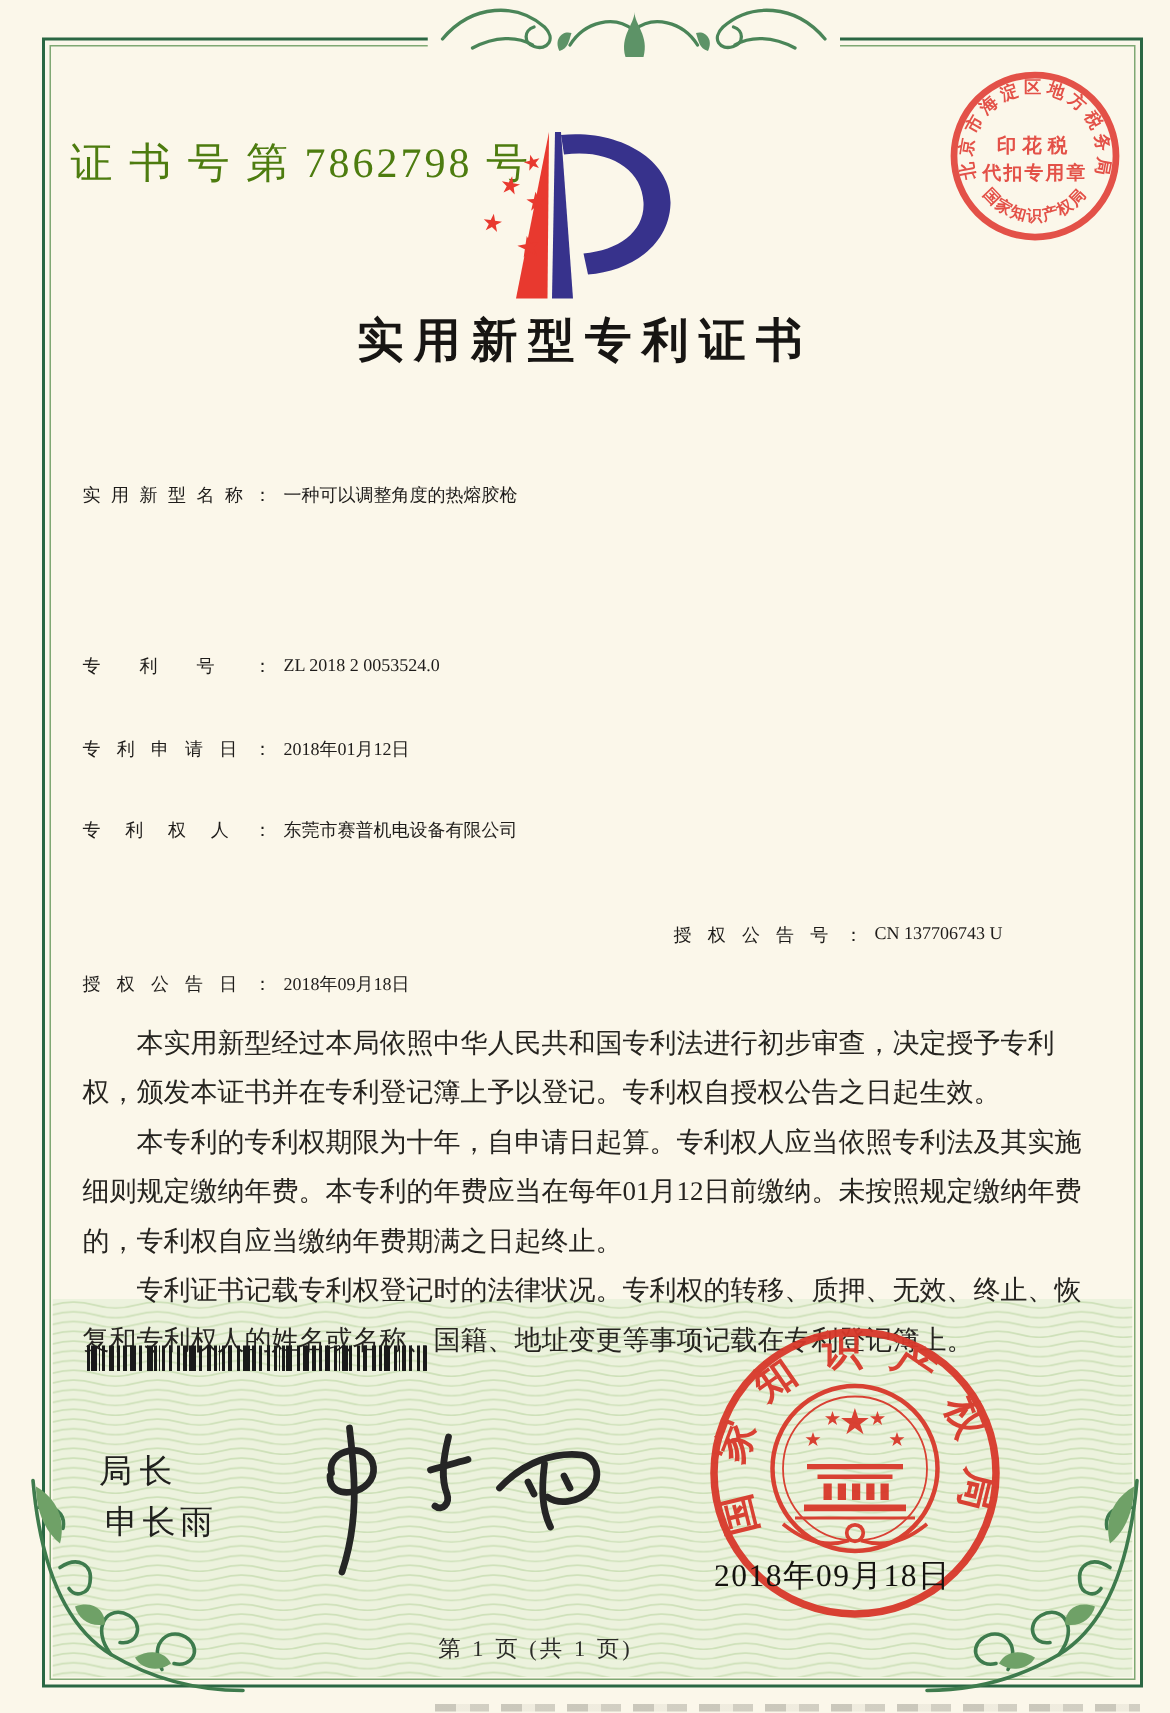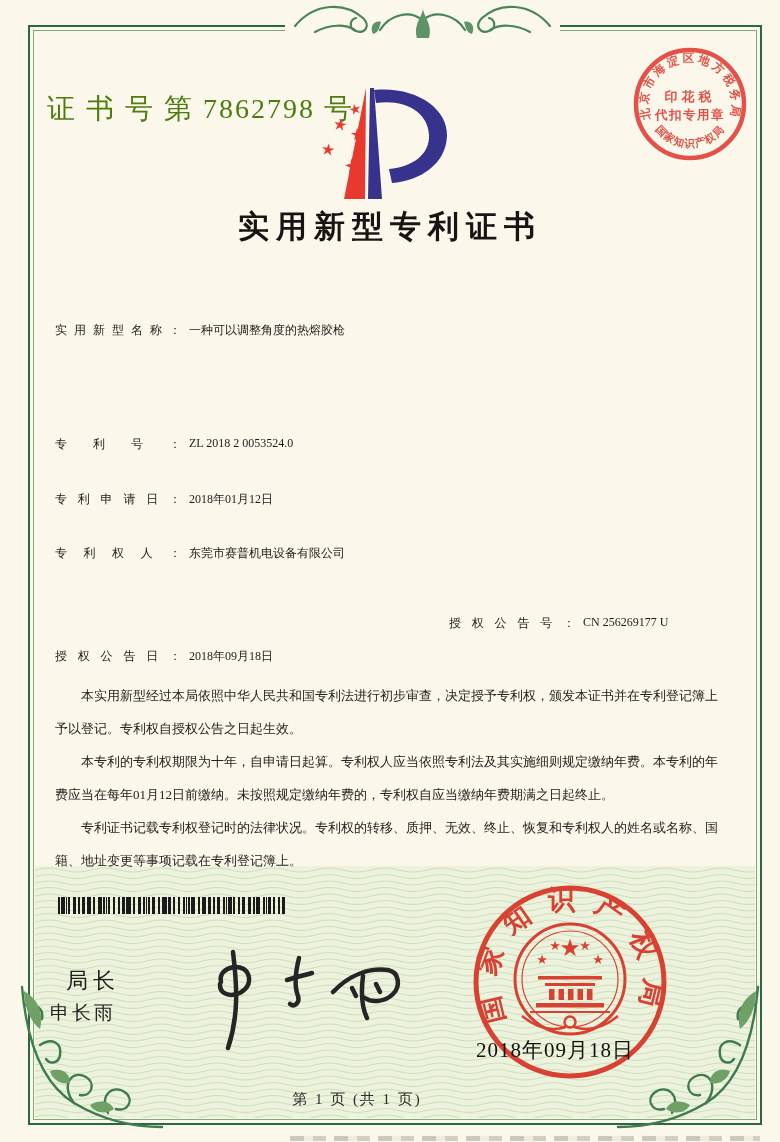--- a/index.html
+++ b/index.html
@@ -19,36 +19,36 @@
   .title{position:absolute;left:0;top:206px;width:100%;text-align:center;
     font-size:31px;font-weight:bold;letter-spacing:7px;color:#171513;}
 
   
   .row{position:absolute;display:flex;font-size:12px;color:#1e1c1a;}
   .row .lbl{width:126px;flex:none;text-align:justify;text-align-last:justify;}
   .row .val{margin-left:8px;white-space:pre;}
   .row .val.wrap{white-space:normal;width:548px;line-height:27px;}
 
   
-  .bodytext{position:absolute;left:55px;top:679px;width:672px;font-size:13px;
+  .bodytext{position:absolute;left:55px;top:679px;width:672px;font-size:18px;
     line-height:33px;color:#262420;}
   .bodytext p{margin:0;text-indent:2em;}
 
   
   .wavezone{position:absolute;left:35px;top:866px;width:720px;height:252px;}
 
   
   .barcode{position:absolute;left:58px;top:897px;width:228px;height:17px;
     background-image:
       repeating-linear-gradient(90deg,#1a1a1a 0 2px,transparent 2px 5px),
       repeating-linear-gradient(90deg,#1a1a1a 0 1px,transparent 1px 8px),
       repeating-linear-gradient(90deg,transparent 0 3px,#1a1a1a 3px 5px,transparent 5px 13px);}
 
   .officer-title{position:absolute;left:66px;top:966px;font-size:22px;letter-spacing:5px;color:#20201e;}
-  .officer-name{position:absolute;left:50px;top:1000px;font-size:19px;letter-spacing:3px;color:#20201e;}
+  .officer-name{position:absolute;left:70px;top:1000px;font-size:22px;letter-spacing:3px;color:#20201e;}
 
   .seal-date{position:absolute;left:476px;top:1036px;width:220px;font-size:21px;
     letter-spacing:1px;color:#14120f;z-index:6;}
 
   .footer{position:absolute;left:0;top:1090px;width:100%;text-align:center;
     padding-right:66px;box-sizing:border-box;font-size:15px;letter-spacing:2px;color:#2b2b28;}
 
   .logo-star{position:absolute;color:#e8392f;z-index:3;line-height:1;}
 
   .edge-smudge{position:absolute;left:290px;top:1136px;width:470px;height:5px;opacity:.35;
@@ -168,21 +168,21 @@
   <div class="row" style="left:55px;top:545px">
     <span class="lbl">专利权人：</span>
     <span class="val">东莞市赛普机电设备有限公司</span>
   </div>
   <div class="row" style="left:55px;top:648px">
     <span class="lbl">授权公告日：</span>
     <span class="val">2018年09月18日</span>
   </div>
   <div class="row" style="left:449px;top:615px">
     <span class="lbl">授权公告号：</span>
-    <span class="val">CN 256269177 U</span>
+    <span class="val">CN 137706743 U</span>
   </div>
 
   <div class="bodytext">
     <p>本实用新型经过本局依照中华人民共和国专利法进行初步审查，决定授予专利权，颁发本证书并在专利登记簿上予以登记。专利权自授权公告之日起生效。</p>
     <p>本专利的专利权期限为十年，自申请日起算。专利权人应当依照专利法及其实施细则规定缴纳年费。本专利的年费应当在每年01月12日前缴纳。未按照规定缴纳年费的，专利权自应当缴纳年费期满之日起终止。</p>
     <p>专利证书记载专利权登记时的法律状况。专利权的转移、质押、无效、终止、恢复和专利权人的姓名或名称、国籍、地址变更等事项记载在专利登记簿上。</p>
   </div>
 
   <div class="barcode"></div>
 

